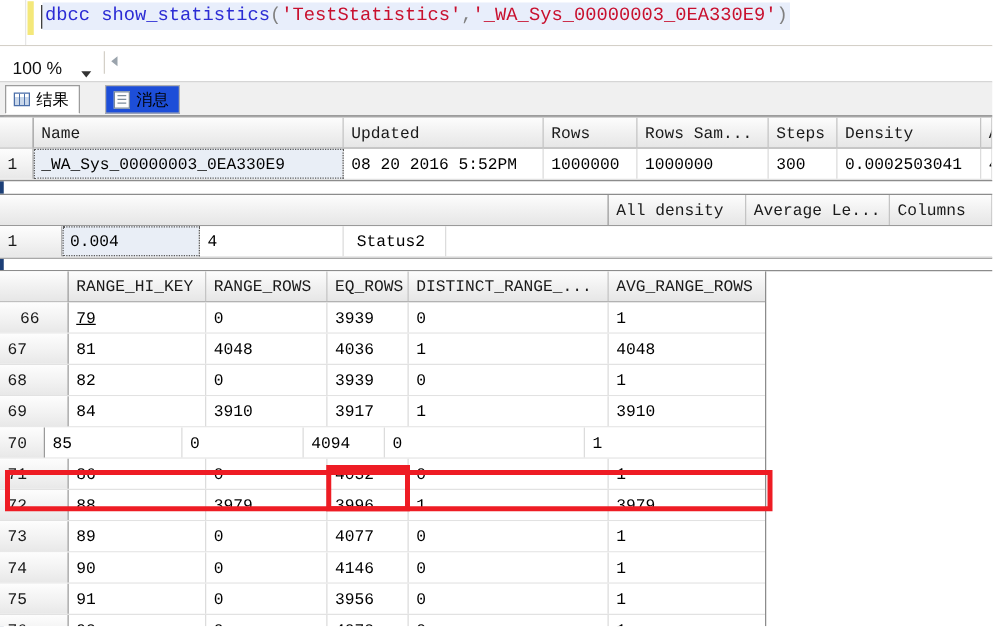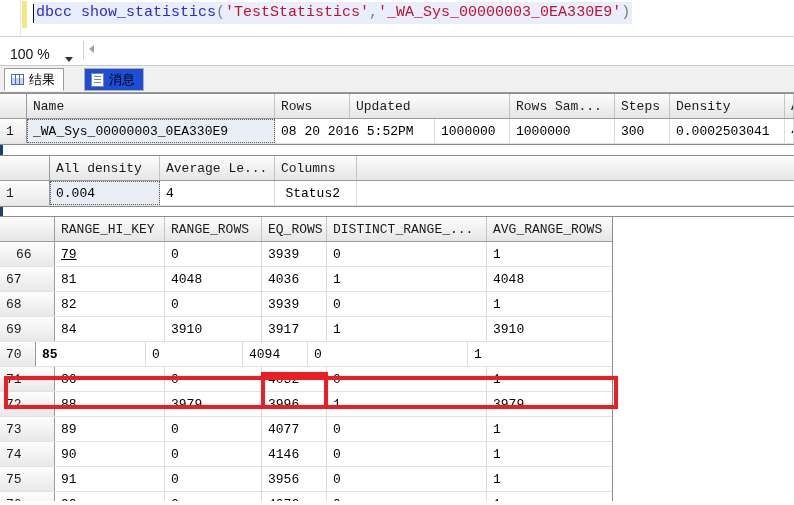--- a/index.html
+++ b/index.html
@@ -176,20 +176,21 @@
     overflow: hidden;
   }
   .grid-row {
     display: flex;
     height: 25px;
     box-sizing: border-box;
   }
   .hdr-row {
     background: linear-gradient(to bottom, #fdfdfd 0%, #f1f1f1 50%, #e6e6e6 100%);
     border-bottom: 1px solid #9a9a9a;
+    justify-content: flex-end;
   }
   .hdr-cell {
     box-sizing: border-box;
     border-right: 1px solid #c4c4c4;
     display: flex;
     align-items: center;
     padding-left: 6px;
     font-family: "Liberation Mono", monospace;
     font-size: 13px;
     color: #1a1a1a;
@@ -303,22 +304,22 @@
     <span class="tab-label">消息</span>
   </div>
 </div>
 
 <div id="left-edge-rule"></div>
 
 <div class="grid" id="grid-header-info">
   <div class="grid-row hdr-row">
     <div class="rowhdr blank" style="width:27px"></div>
     <div class="hdr-cell" style="width:248px">Name</div>
+    <div class="hdr-cell" style="width:160px">Updated</div>
     <div class="hdr-cell" style="width:75px">Rows</div>
-    <div class="hdr-cell" style="width:160px">Updated</div>
     <div class="hdr-cell" style="width:105px">Rows Sam...</div>
     <div class="hdr-cell" style="width:55px">Steps</div>
     <div class="hdr-cell" style="width:115px">Density</div>
     <div class="hdr-cell" style="width:9px">A</div>
   </div>
   <div class="grid-row data-row">
     <div class="rowhdr" style="width:27px">1</div>
     <div class="data-cell cell-selected" style="width:248px">_WA_Sys_00000003_0EA330E9</div>
     <div class="data-cell" style="width:160px">08 20 2016   5:52PM</div>
     <div class="data-cell" style="width:75px">1000000</div>
@@ -382,21 +383,21 @@
         <div class="grid-row data-row">
           <div class="rowhdr" style="width: 55px;">69</div>
           <div class="data-cell" style="width: 110px;">84</div>
           <div class="data-cell" style="width: 97px;">3910</div>
           <div class="data-cell" style="width: 65px;">3917</div>
           <div class="data-cell" style="width: 160px;">1</div>
           <div class="data-cell" style="width: 125px; border-right: none;">3910</div>
         </div>
         <div class="grid-row data-row">
           <div class="rowhdr" style="width: 36px;">70</div>
-          <div class="data-cell" style="width: 110px; font-weight: bold;">85</div>
+          <div class="data-cell" style="width: 110px;">85</div>
           <div class="data-cell" style="width: 97px;">0</div>
           <div class="data-cell" style="width: 65px;">4094</div>
           <div class="data-cell" style="width: 160px;">0</div>
           <div class="data-cell" style="width: 125px; border-right: none;">1</div>
         </div>
         <div class="grid-row data-row">
           <div class="rowhdr" style="width: 55px; text-align: right;">71</div>
           <div class="data-cell" style="width: 110px;">86</div>
           <div class="data-cell" style="width: 97px;">0</div>
           <div class="data-cell" style="width: 65px;">4032</div>

